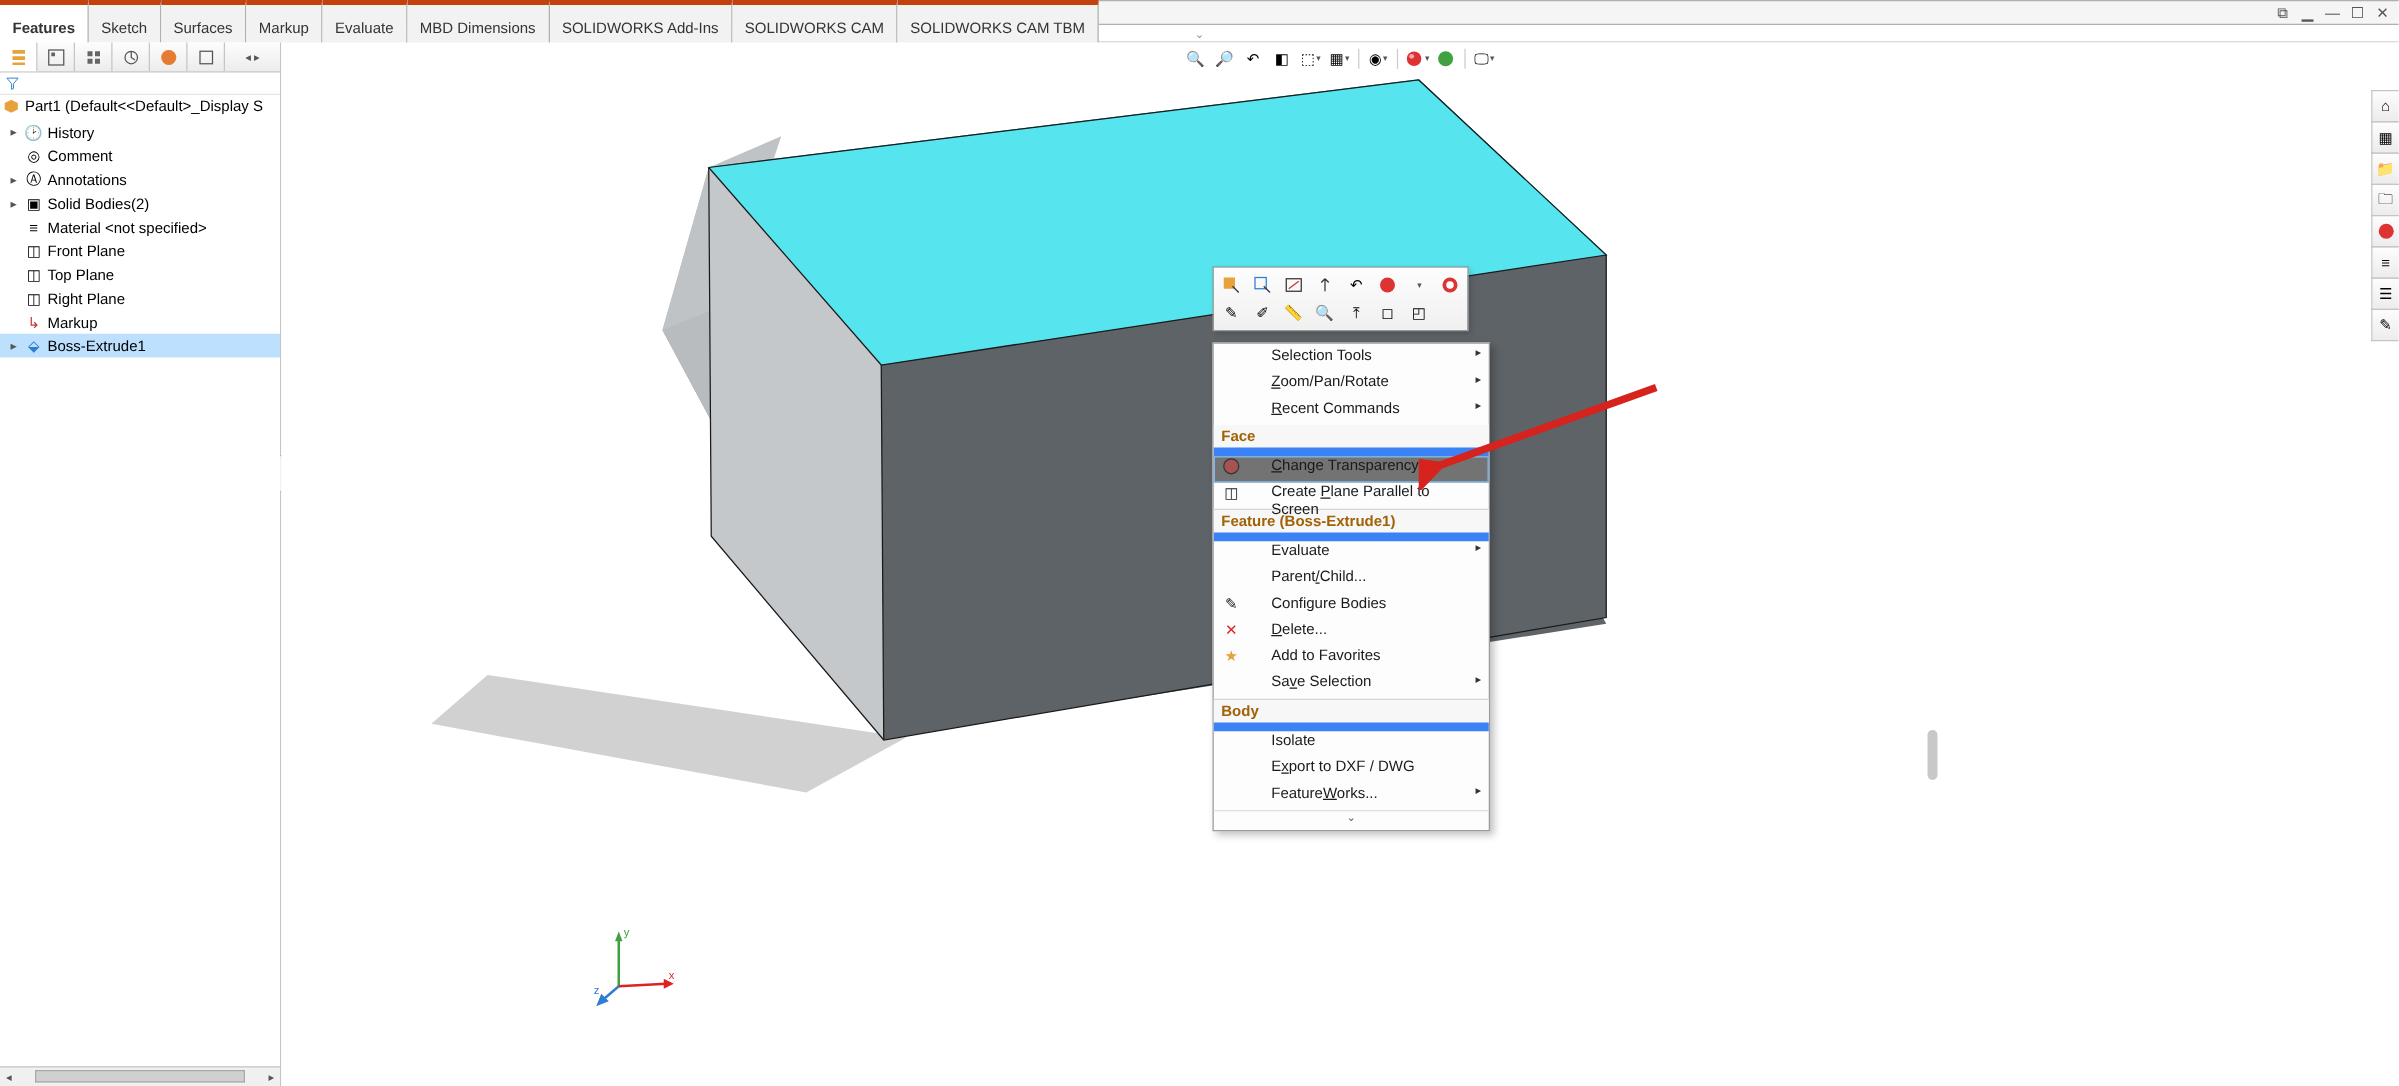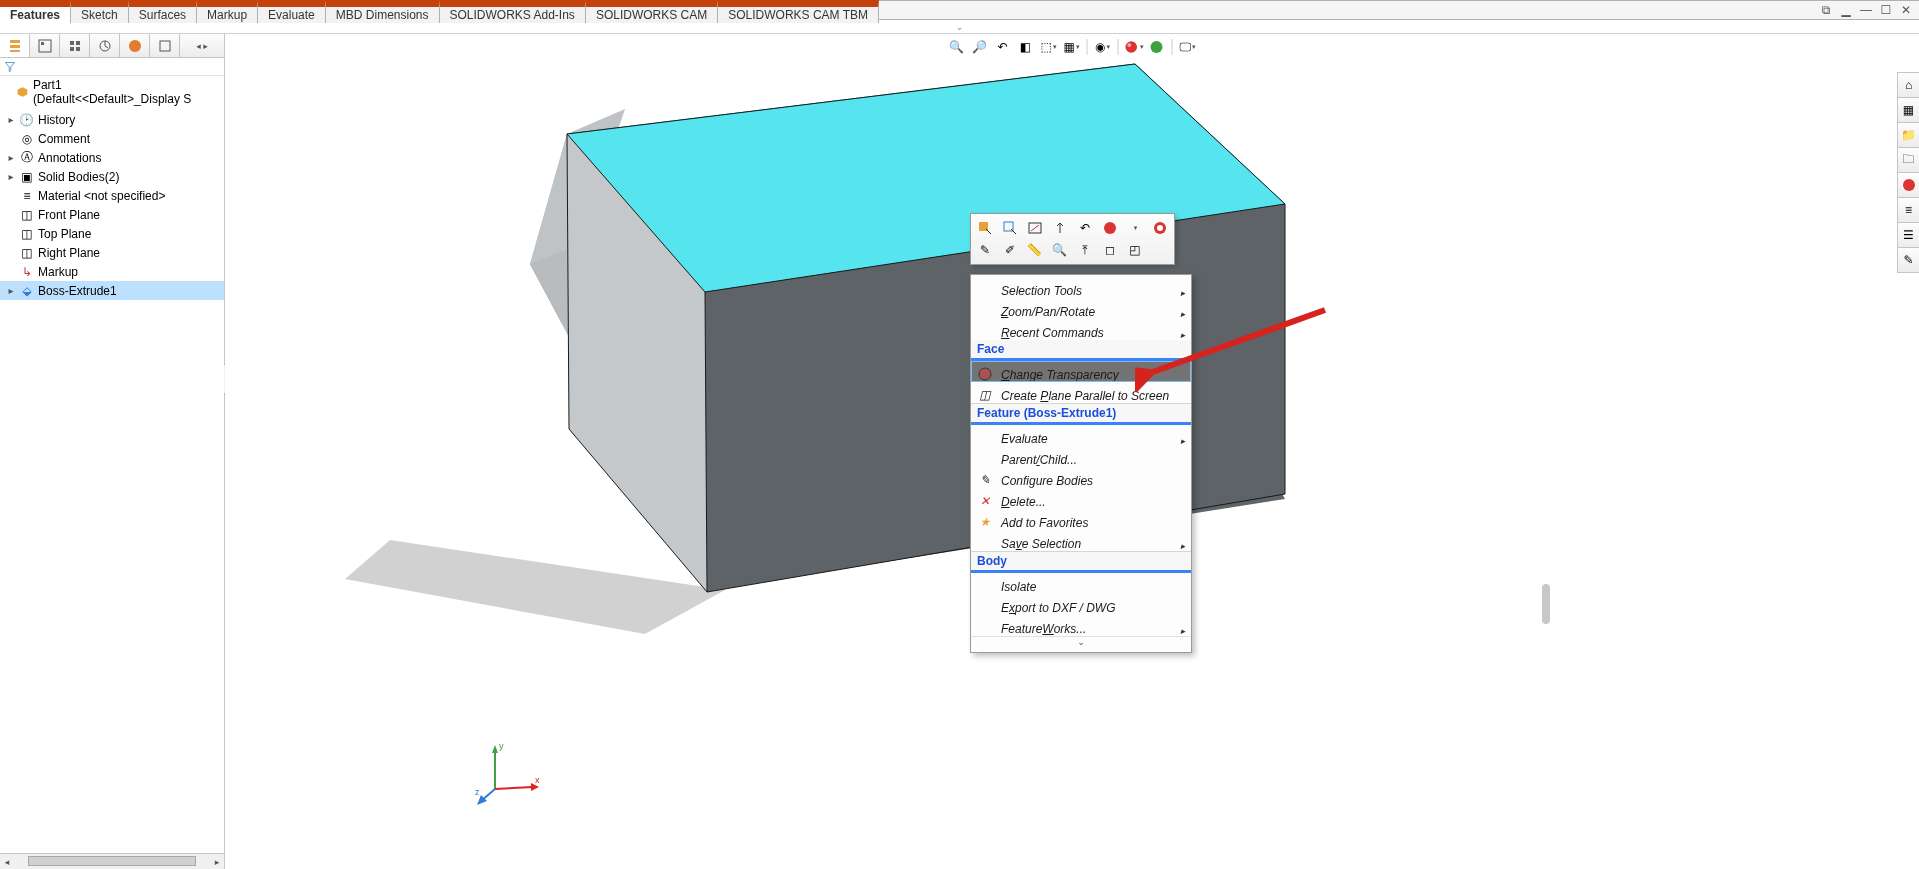--- a/index.html
+++ b/index.html
@@ -1,37 +1,37 @@
 <!DOCTYPE html>
 <html><head>
 <meta charset="utf-8">
 <style>
   * { box-sizing: border-box; margin: 0; padding: 0; font-family: "Segoe UI", Tahoma, sans-serif; }
   body { width: 1919px; height: 869px; background: #fff; overflow: hidden; font-size: 12px; color: #000; position:relative;}
   
   
   .cmd-tabs { display: flex; height: 20px; border-bottom: 1px solid #b0b0b0; background: #f5f5f5; align-items:stretch;}
-  .cmd-tab { padding: 8px 10px; border-right: 1px solid #b0b0b0; border-top:7px solid #c2410c; font-size:12px; color:#343434; display:flex; align-items:center; cursor:pointer; background:#f2f2f2;}
+  .cmd-tab { padding: 18px 10px; border-right: 1px solid #b0b0b0; border-top:4px solid #c2410c; font-size:12px; color:#343434; display:flex; align-items:center; cursor:pointer; background:#f2f2f2;}
   .cmd-tab.active { background: #fff; font-weight: bold; border-bottom:1px solid #fff; position:relative; top:0px;}
   .cmd-tabs-spacer{flex:1; border-top:1px solid #b0b0b0;}
   .win-controls{display:flex; gap:6px; padding:2px 6px; border-top:1px solid #b0b0b0;}
   .win-controls span{width:14px; height:14px; display:flex; align-items:center; justify-content:center; color:#555;}
 
   .below-tabs{height:14px; background:#fff; border-bottom:1px solid #d0d0d0; display:flex; align-items:center; justify-content:center; color:#888; font-size:9px;}
   
   .main{display:flex; height: calc(100% - 34px);}
   
   
   .feature-panel{width:225px; border-right:1px solid #c5c5c5; background:#fff; display:flex; flex-direction:column; position:relative;}
   .fp-tabs{display:flex; height:24px; border-bottom:1px solid #c5c5c5; background:linear-gradient(#fdfdfd,#ececec);}
   .fp-tab{width:30px; border-right:1px solid #c5c5c5; display:flex; align-items:center; justify-content:center; cursor:pointer;}
   .fp-tab.active{background:#fff;}
   .fp-tab svg{width:16px; height:16px;}
   .fp-filter{height:18px; border-bottom:1px solid #e6e6e6; display:flex; align-items:center; padding-left:4px;}
-  .fp-root{padding:2px 16px; font-size:12px; display:flex; align-items:center; gap:4px;}
+  .fp-root{padding:2px 2px; font-size:12px; display:flex; align-items:center; gap:4px;}
   .tree{padding:2px 0; overflow:auto; flex:1;}
   .tree-row{display:flex; align-items:center; height:19px; padding-left:6px; gap:3px; cursor:default; white-space:nowrap;}
   .tree-row .exp{width:10px; color:#555; font-size:10px; text-align:center;}
   .tree-row.sel{background:#bde0ff;}
   .tree-row .ico{width:16px; height:16px; display:flex; align-items:center; justify-content:center;}
   .scroll-h{height:16px; border-top:1px solid #c5c5c5; background:#f0f0f0; display:flex;}
   .scroll-h .sb{flex:1; margin:2px 14px; background:#d0d0d0; border:1px solid #a8a8a8; height:10px;}
   .scroll-h .ar{width:14px; display:flex; align-items:center; justify-content:center; color:#555; font-size:9px;}
   .panel-splitter{position:absolute; right:-8px; top:330px; width:8px; height:30px; background:#f0f0f0; border:1px solid #b0b0b0; border-left:none; border-radius:0 3px 3px 0; display:flex; align-items:center; justify-content:center; font-size:8px; color:#666;}
 
@@ -45,25 +45,25 @@
   
   .taskpane{position:absolute; top:72px; right:0; width:22px; display:flex; flex-direction:column; gap:0;}
   .taskpane .tp-tab{height:26px; border:1px solid #c5c5c5; border-right:none; display:flex; align-items:center; justify-content:center; background:linear-gradient(#fdfdfd,#ececec); cursor:pointer; margin-bottom:-1px;}
 
   
   .ctx-toolbar{position:absolute; left:745px; top:179px; background:linear-gradient(#fdfdfd,#f0f0f0); border:1px solid #9a9a9a; box-shadow:2px 2px 5px rgba(0,0,0,.2); padding:3px 4px;}
   .ctx-toolbar .row{display:flex; gap:5px; height:22px; align-items:center;}
   .ctx-toolbar .tbtn{width:20px; height:20px; display:flex; align-items:center; justify-content:center; cursor:pointer; border-radius:2px;}
   
   .ctx-menu{position:absolute; left:745px; top:240px; width:222px; background:#fdfdfd; border:1px solid #9a9a9a; box-shadow:3px 3px 6px rgba(0,0,0,.25); padding:2px 0;}
-  .ctx-item{display:flex; align-items:flex-end; height:21px; padding:0 18px 0 30px; position:relative; cursor:default; font-size:12px; color:#1a1a1a;font-style:italic;}
+  .ctx-item{display:flex; align-items:flex-start; height:21px; padding:0 18px 0 46px; position:relative; cursor:default; font-size:12px; color:#1a1a1a;}
   .ctx-item.hov{background:#737373; outline:1px solid #7bbdf1; outline-offset:-1px;}
   .ctx-item .iico{position:absolute; left:6px; width:16px; height:16px; display:flex; align-items:center; justify-content:center;}
   .ctx-item .arrow{position:absolute; right:6px; font-size:9px; color:#333;}
-  .ctx-head{padding:2px 6px; font-weight:bold; font-size:12px; color:#1d4ed8; border-top:1px solid #d5d5d5; border-bottom:3px solid #3b82f6; background:#f7f7f7;}
+  .ctx-head{padding:2px 6px; font-weight:bold; font-size:12px; color:#a16207; border-top:1px solid #d5d5d5; border-bottom:7px solid #3b82f6; background:#f7f7f7;}
   .ctx-head.first{border-top:none;}
   .ctx-expand{height:14px; text-align:center; color:#555; font-size:9px; border-top:1px solid #e0e0e0;}
   u{text-decoration:underline;}
 
   
   .arrow-note{position:absolute; left:910px; top:268px; pointer-events:none;}
 
   
   .triad{position:absolute; left:250px; bottom:60px;}
 

